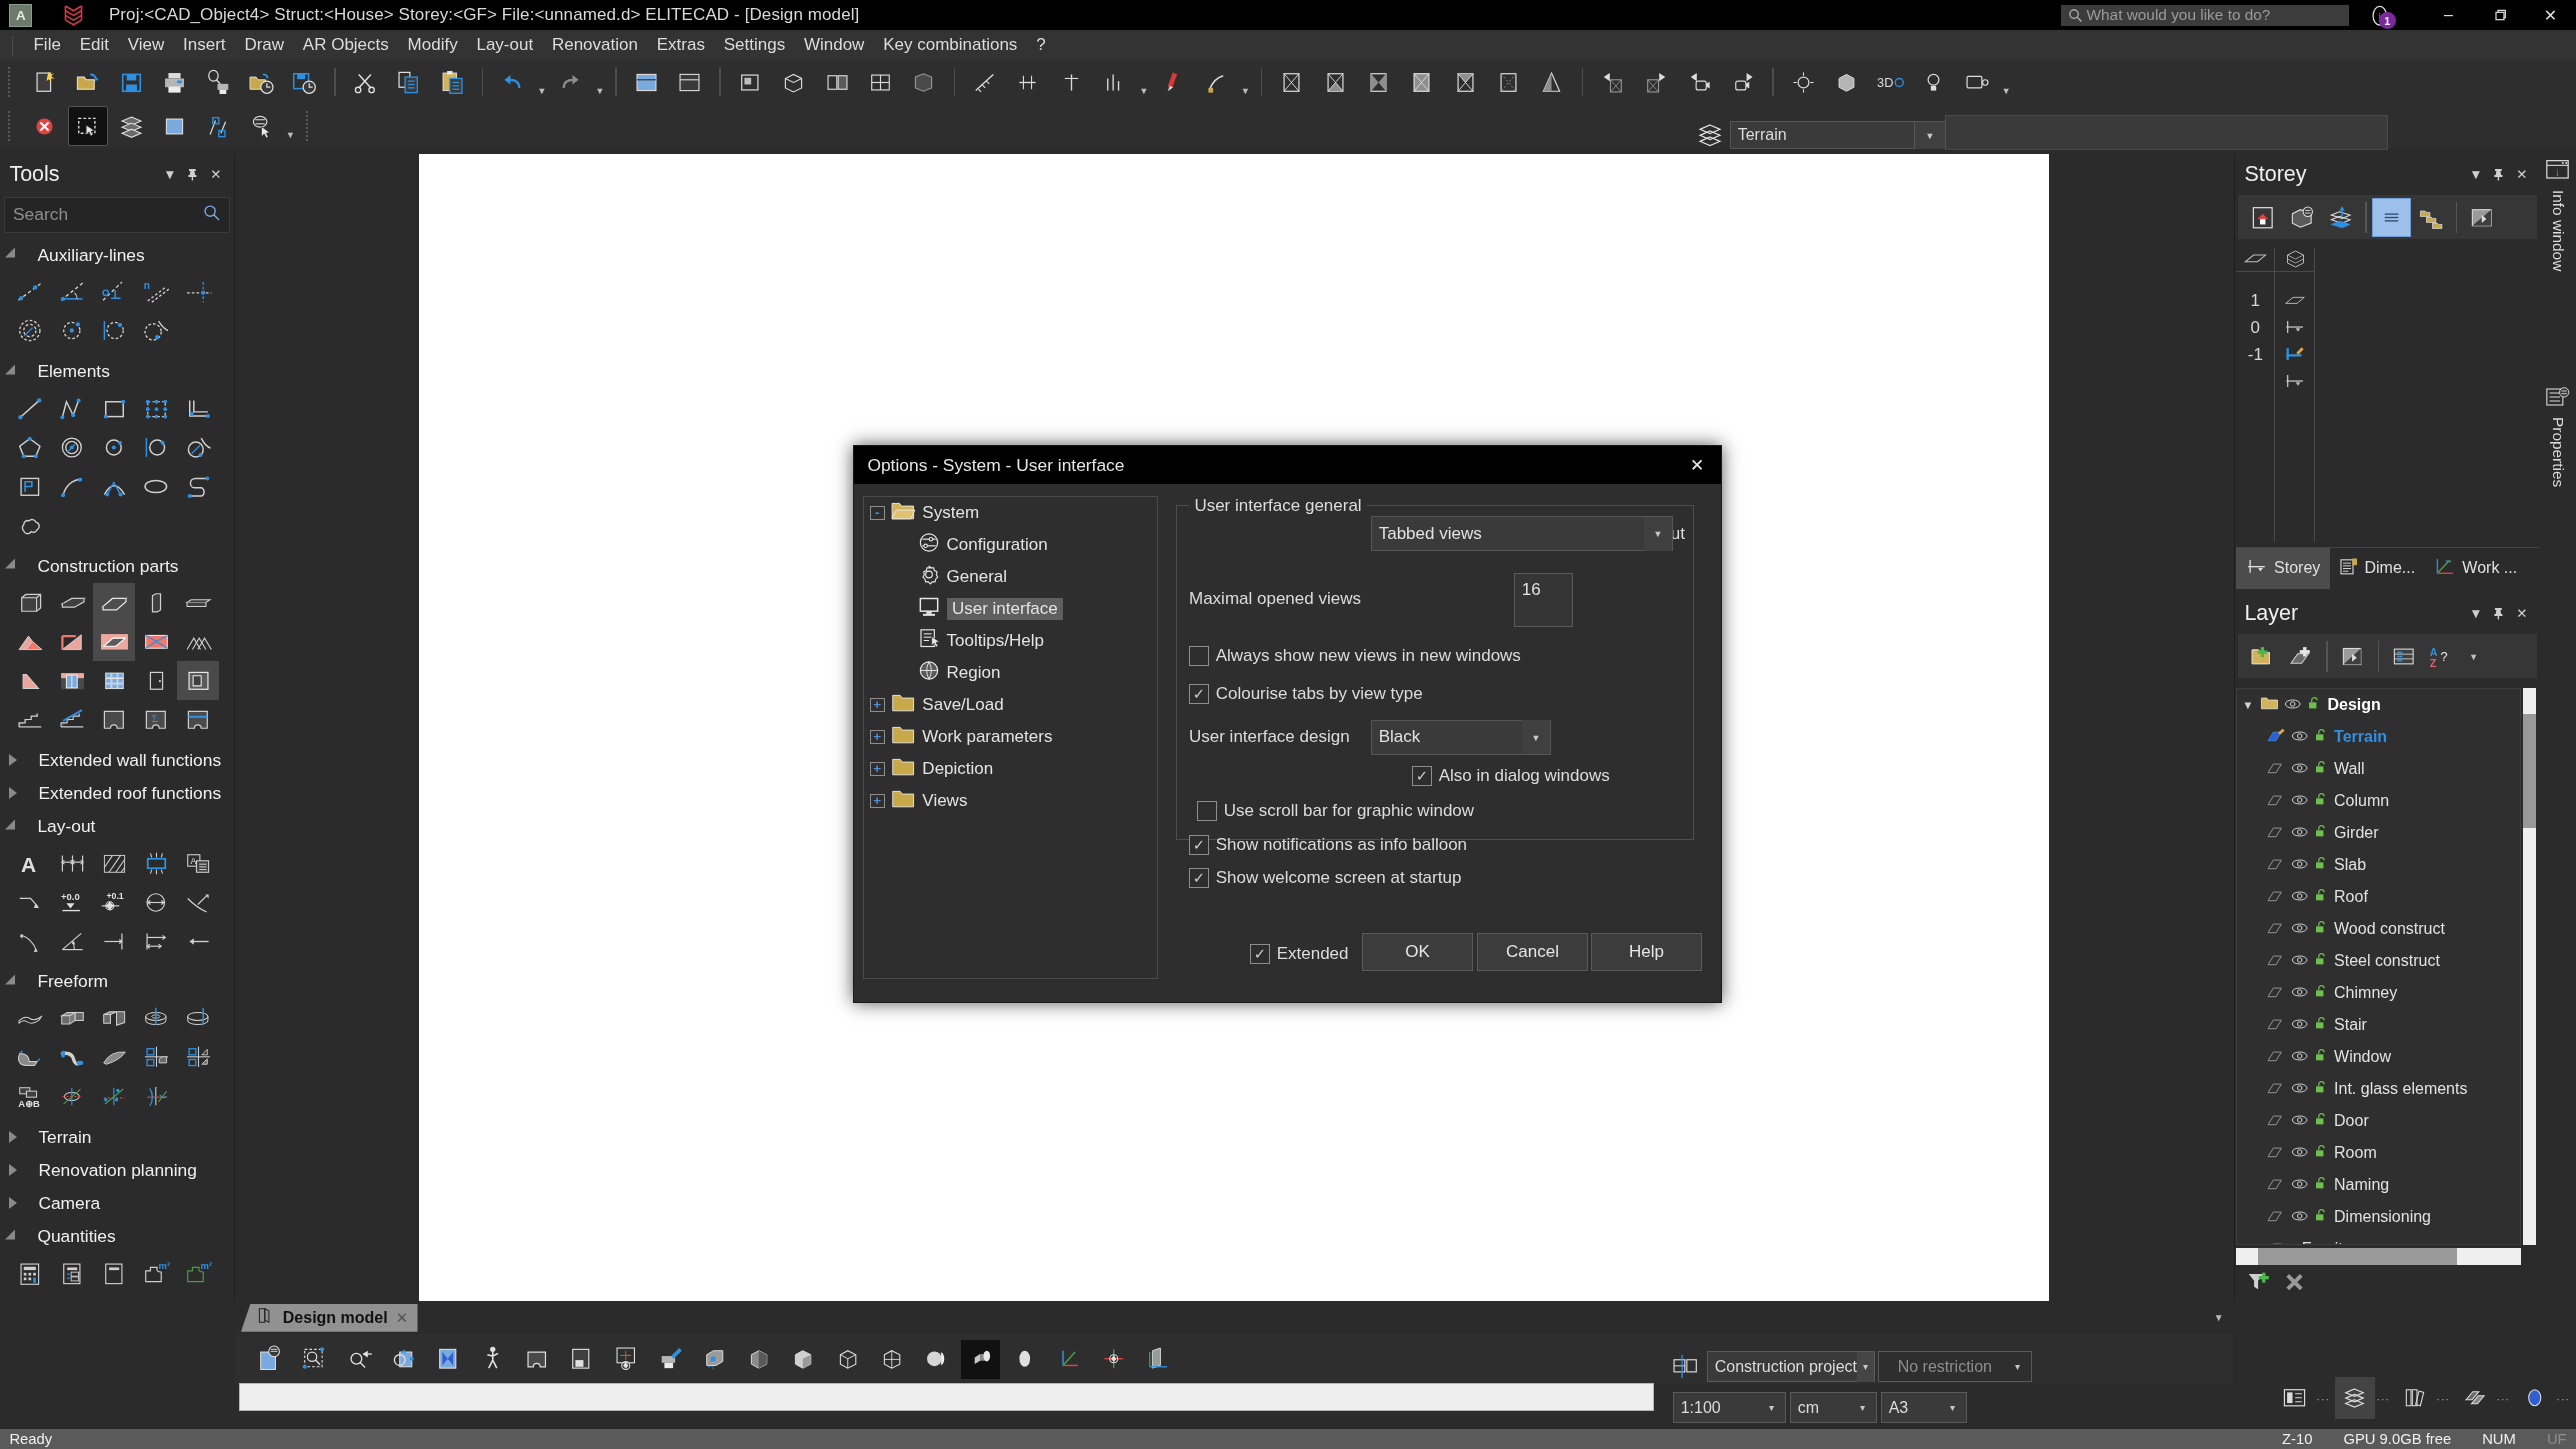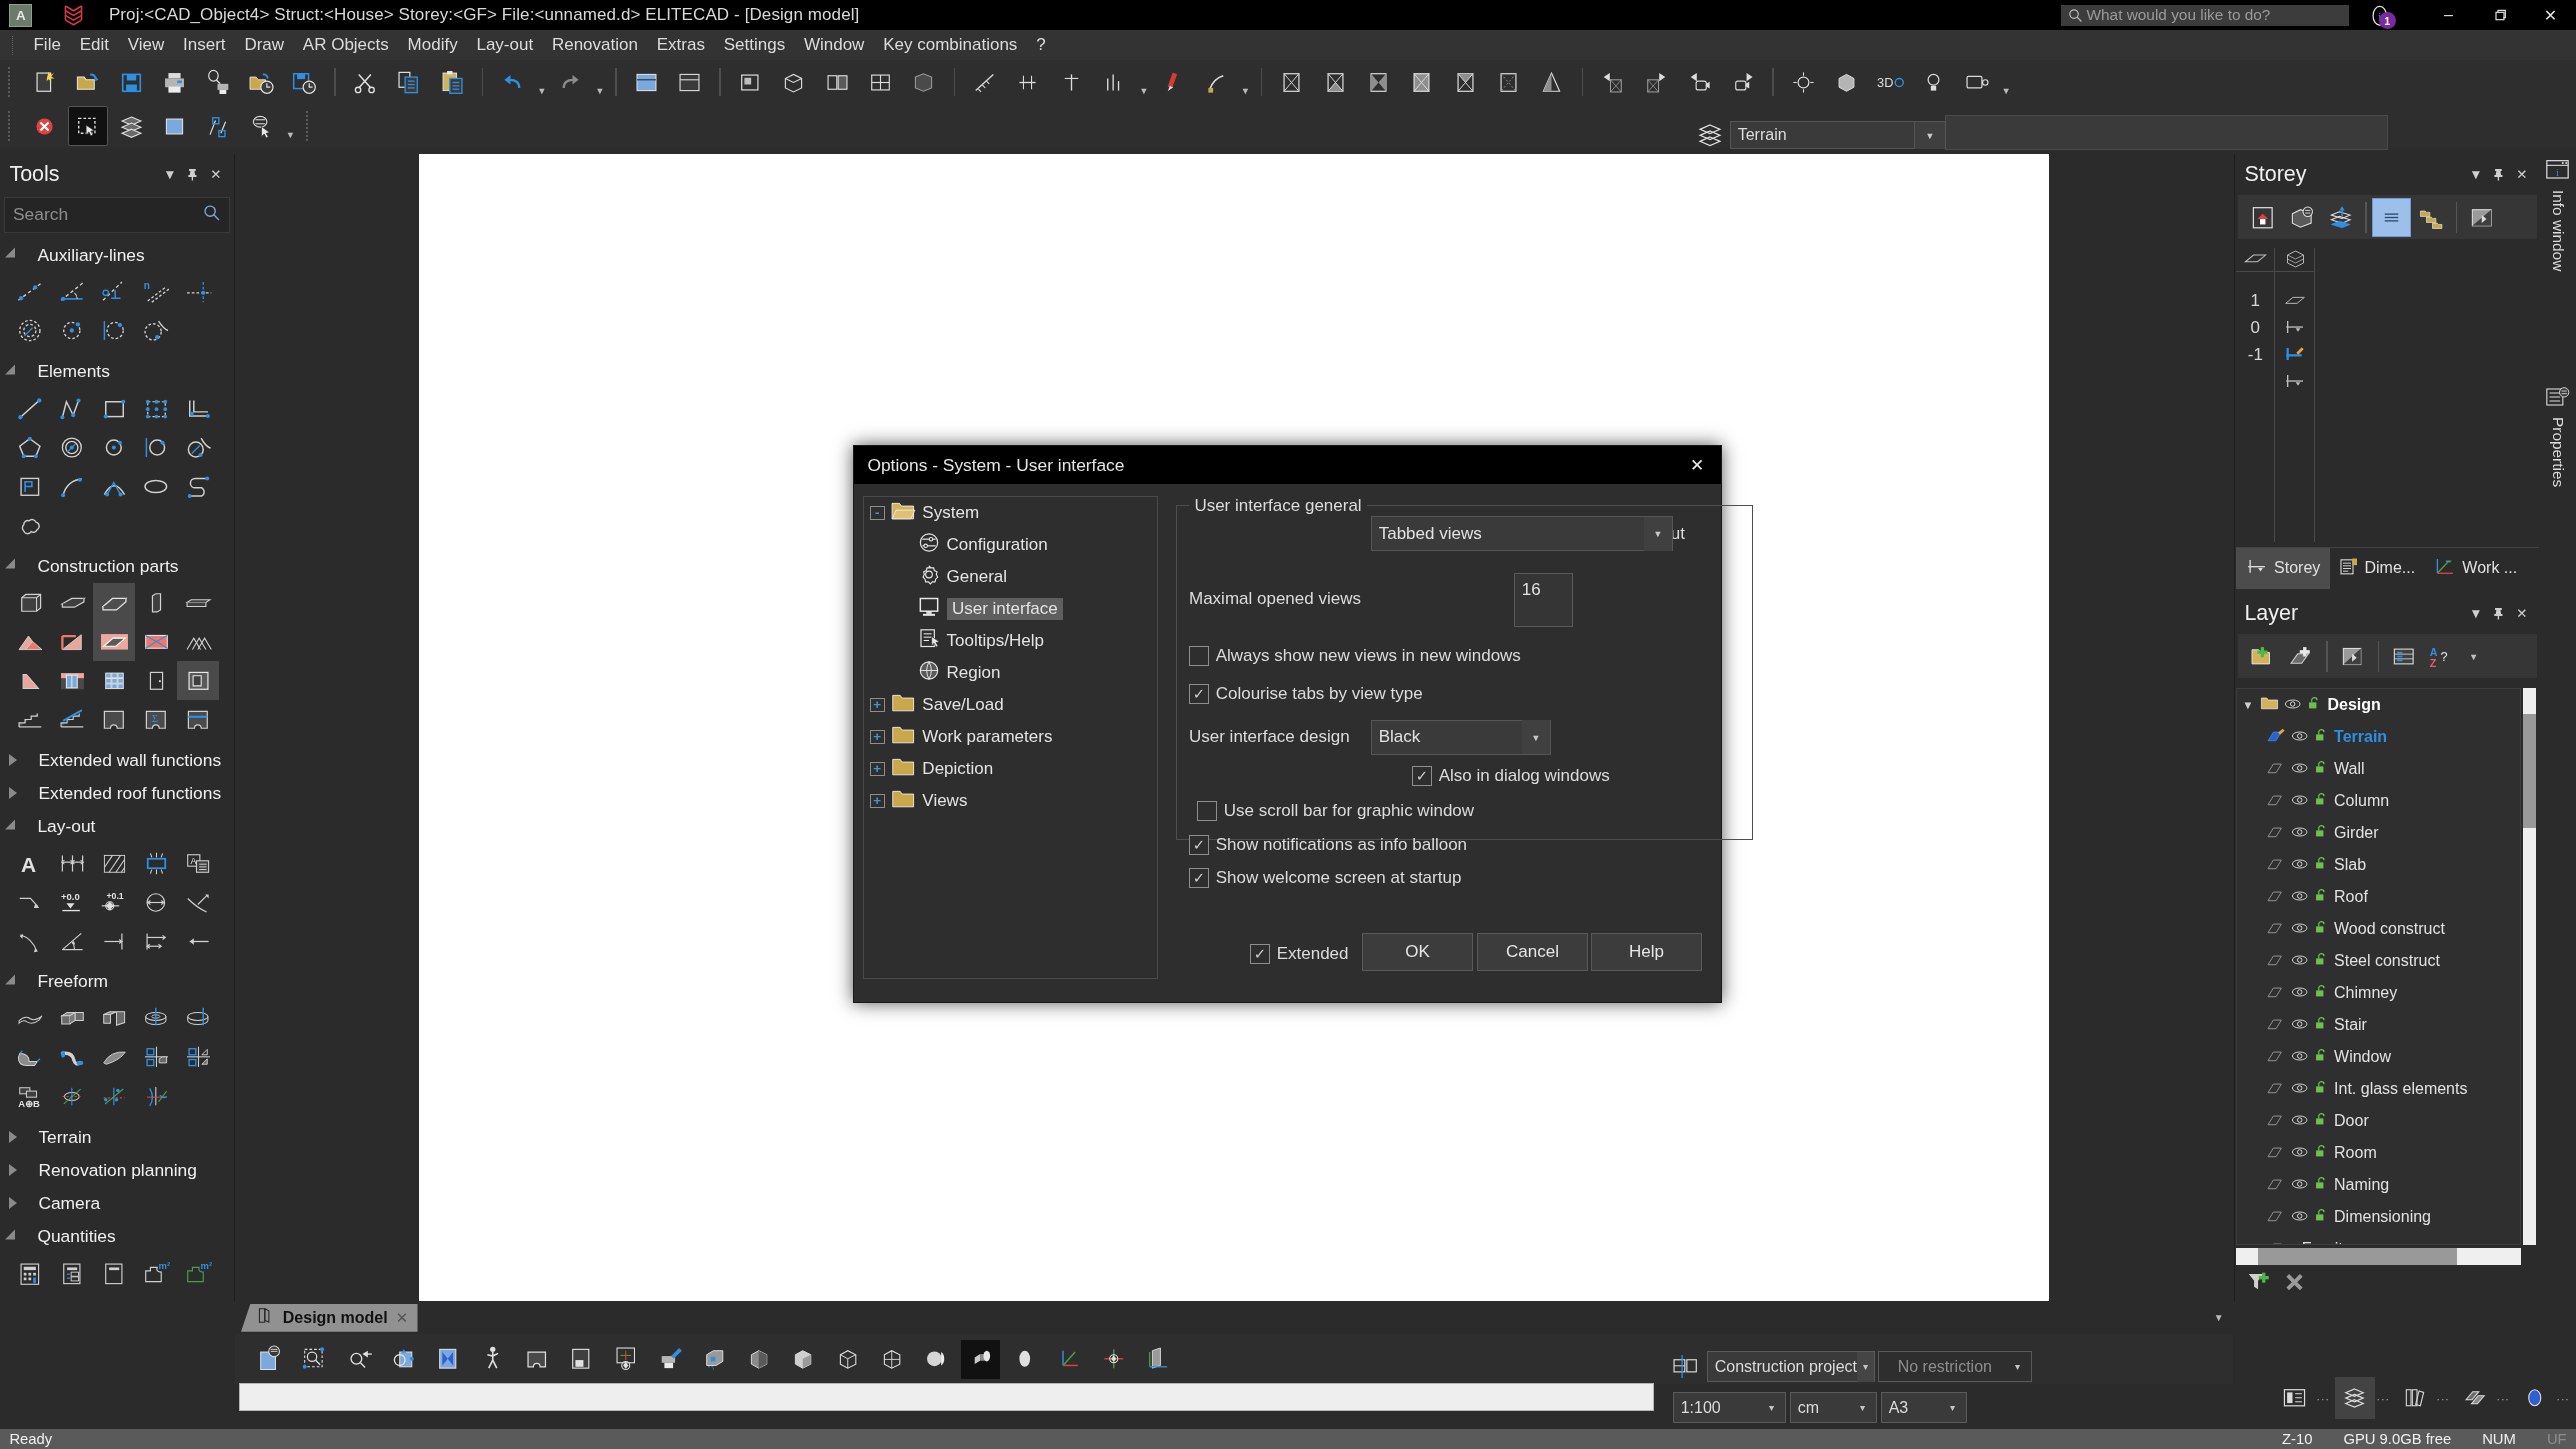--- a/index.html
+++ b/index.html
@@ -270,21 +270,21 @@
   .tnode.sel .tlabel { background:#5f5f5f; padding:1.3px 5.4px; }
   .tplus {
     width:14.8px; height:14.8px; border:0.7px solid #8e8e8e; background:#2e2e2e;
     display:flex; align-items:center; justify-content:center;
     font-size:13.4px; color:#4f8fd4; font-weight:bold; line-height:1; flex:none;
   }
   .tindent { width:42px; flex:none; }
 
   .dlg-right { position:absolute; left:322px; top:50px; width:537px; height:483px; }
   .fieldset {
-    position:absolute; left:0; top:9.4px; width:577px; height:335px;
+    position:absolute; left:0; top:9.4px; width:518px; height:335px;
     border:0.7px solid #4e4e4e;
   }
   .fieldset > .legend {
     position:absolute; left:12px; top:-10.7px; background:#2e2e2e; padding:0 5.4px;
     font-size:17px; color:#dcdcdc;
   }
   .frow { position:absolute; display:flex; align-items:center; }
   .flabel { font-size:17px; color:#dcdcdc; white-space:nowrap; }
   .dcombo {
     height:35px; background:#3a3a3a; border:0.7px solid #565656; display:flex; align-items:center;

